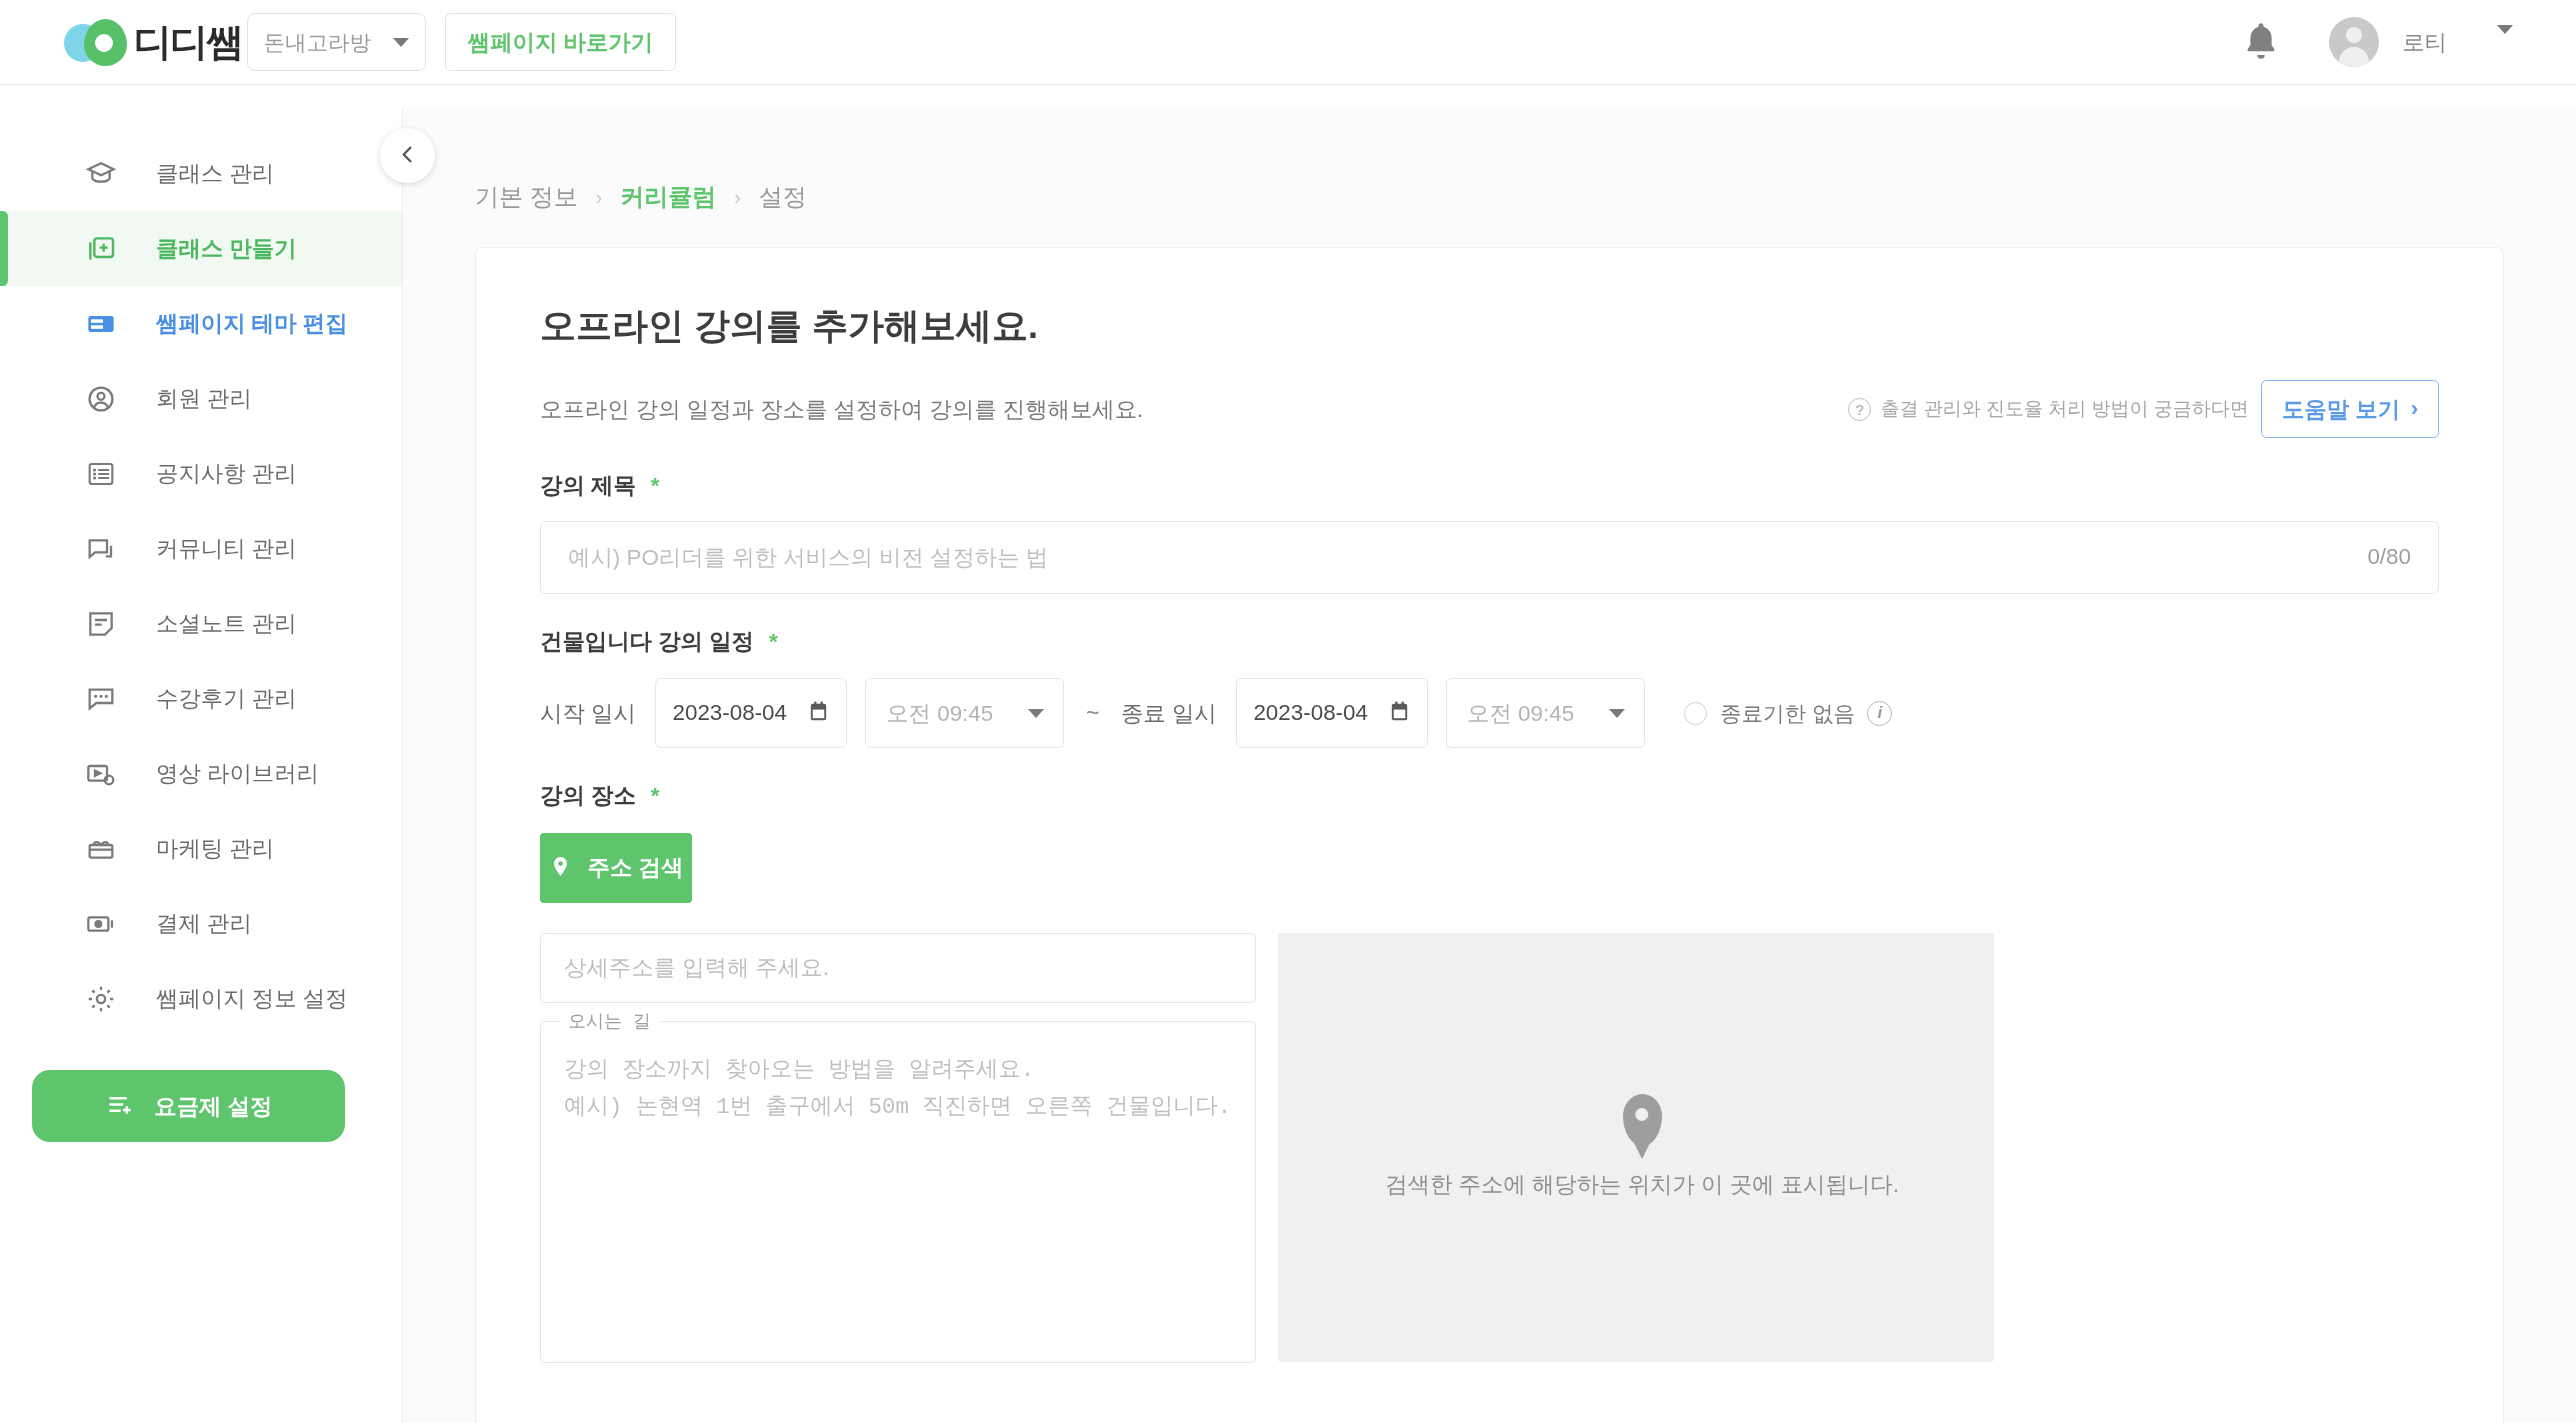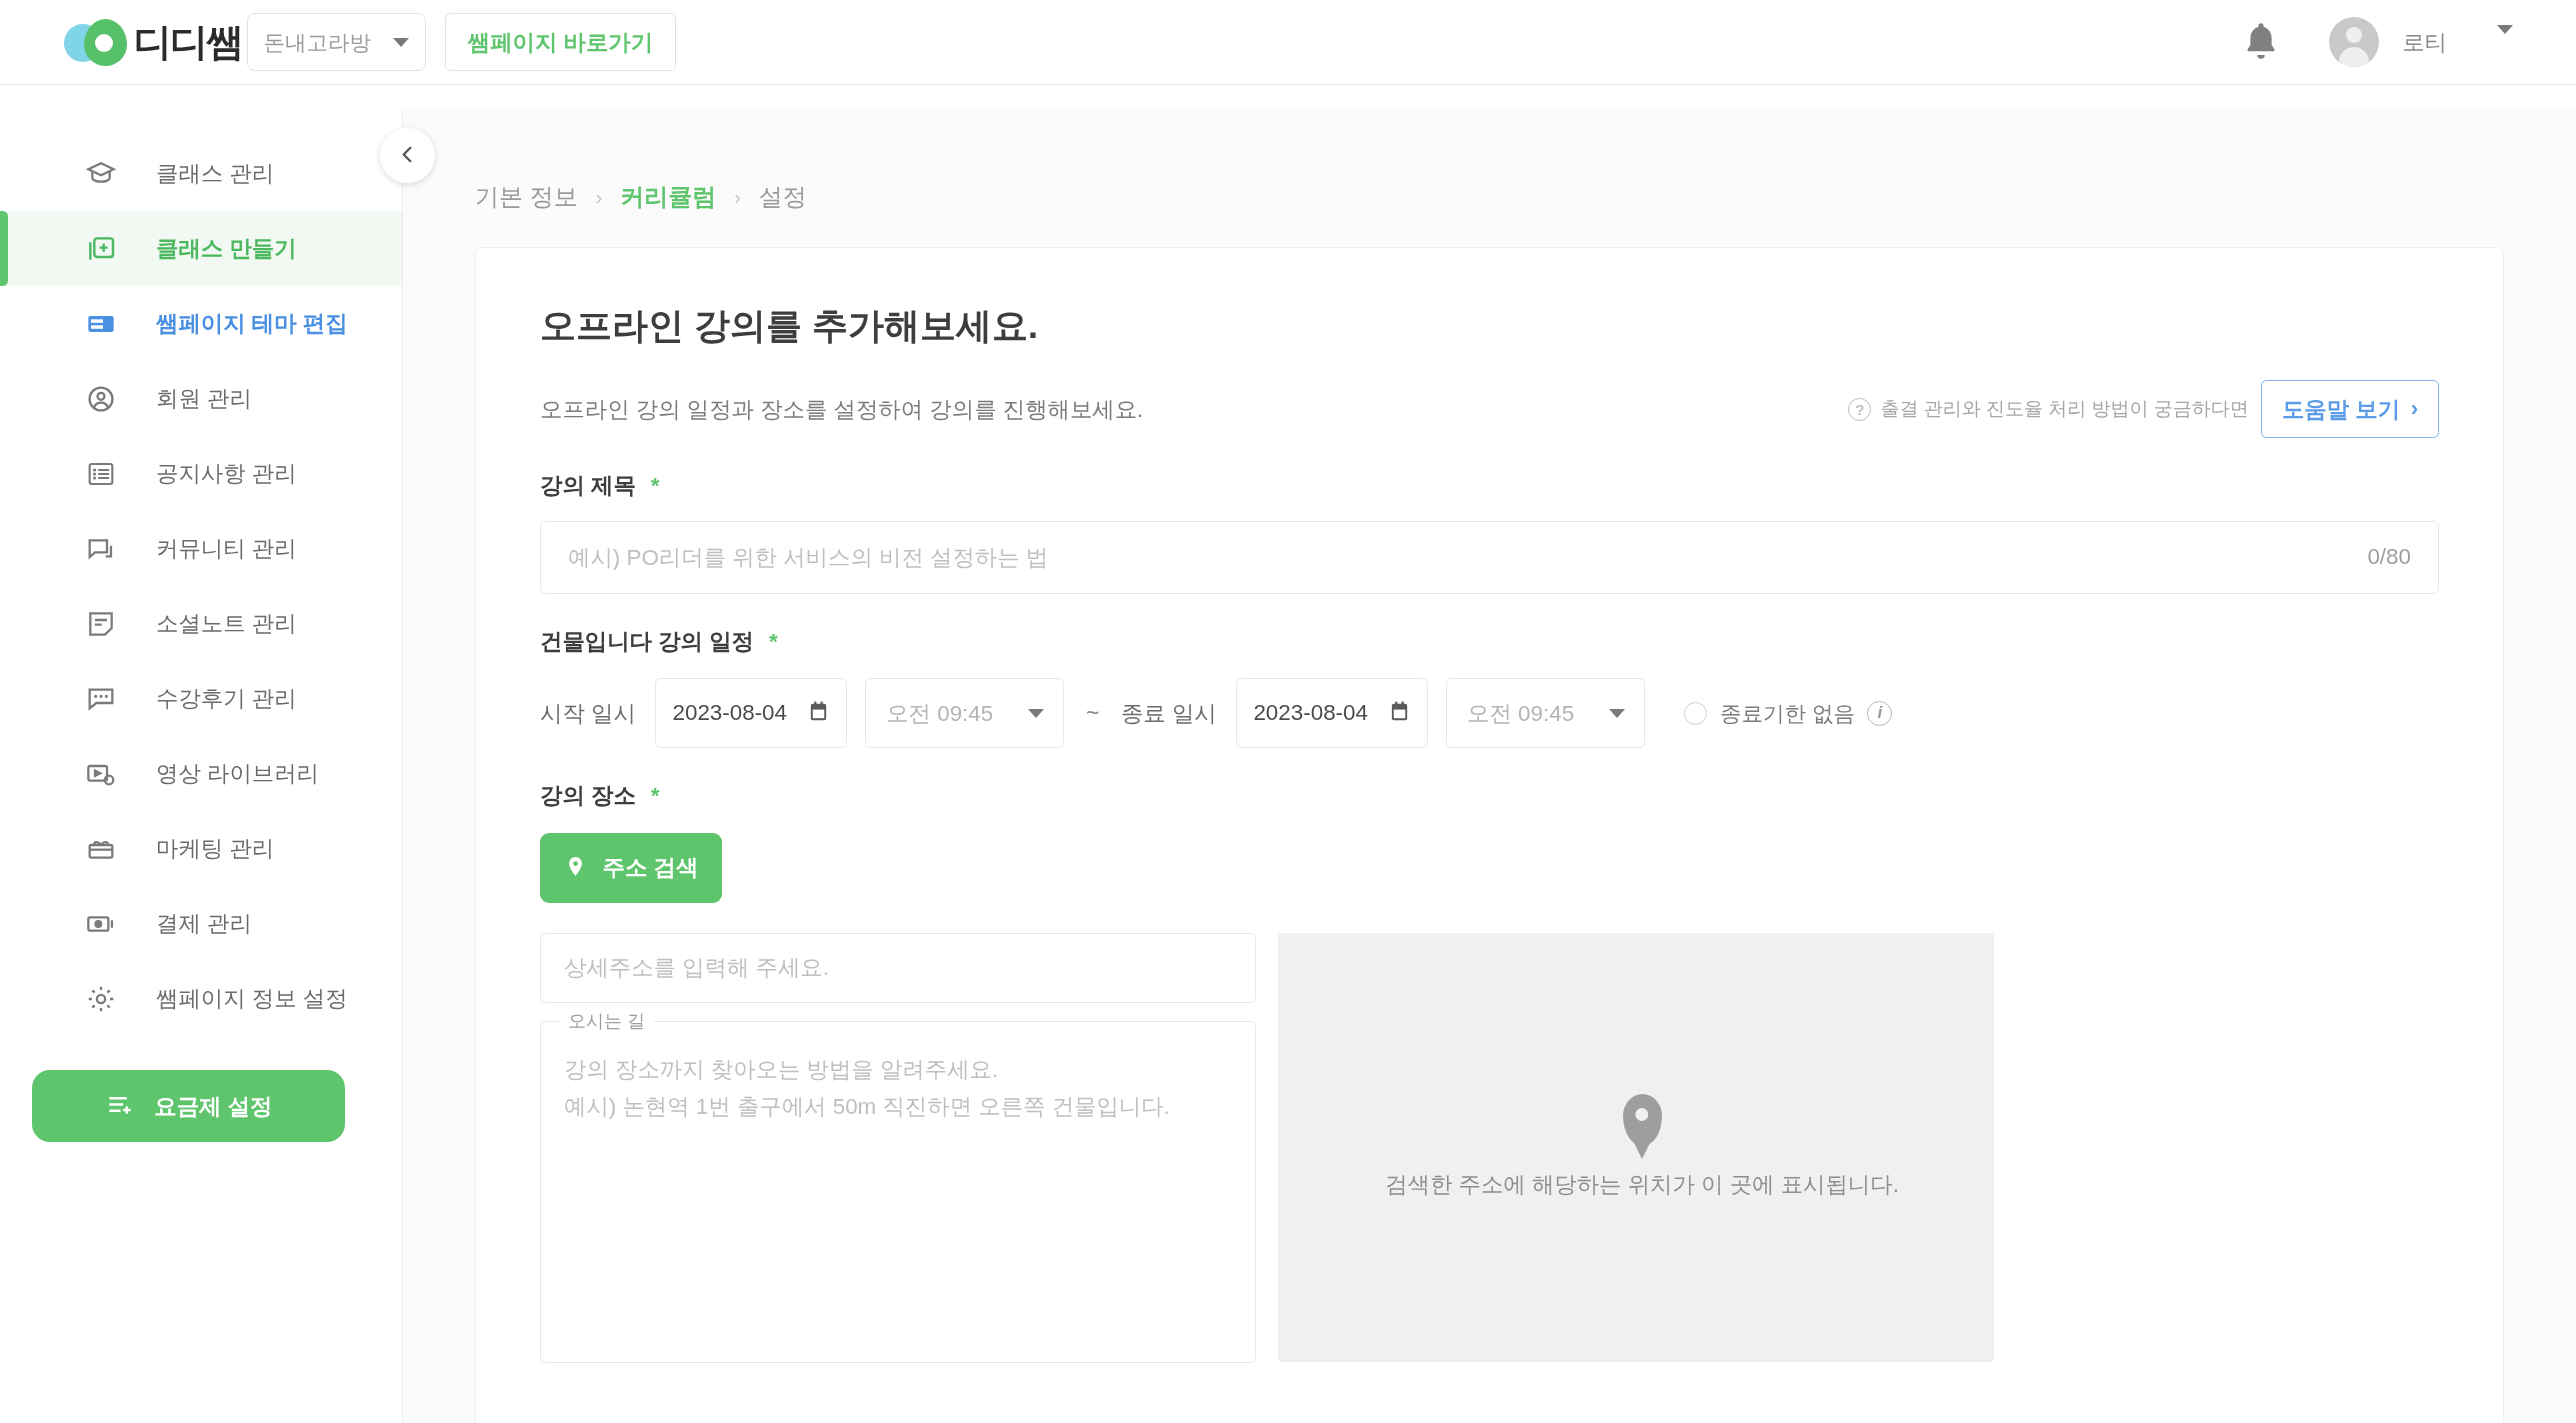--- a/index.html
+++ b/index.html
@@ -241,22 +241,22 @@
   .info-icon {
     width: 25px; height: 25px; border-radius: 50%;
     border: 1.8px solid #b8b8b8; color: #9a9a9a;
     font-size: 17px; font-weight: 700;
     display: flex; align-items: center; justify-content: center;
     font-style: italic;
   }
 
   .addr-btn {
     margin-top: 21.5px;
-    width: 182px; height: 70px;
-    background: #5ec56d; border-radius: 9px;
+    width: 152px; height: 70px;
+    background: #5ec56d; border-radius: 4px;
     display: flex; align-items: center; justify-content: center;
     gap: 16px; cursor: pointer;
   }
   .addr-btn-label { font-size: 22.4px; color: #fff; font-weight: 700; }
 
   .loc-grid {
     margin-top: 30px;
     display: flex; gap: 21.5px;
   }
   .loc-left { width: 716px; }
@@ -264,20 +264,21 @@
     height: 70px; border: 0.9px solid #e6e6e6; border-radius: 5.4px;
     background: #fff; display: flex; align-items: center; padding: 0 23px;
   }
   .addr-placeholder { font-size: 22.4px; color: #bfbfbf; }
   .dir-box {
     margin-top: 18px;
     height: 342px;
     border: 0.9px solid #e6e6e6; border-radius: 5.4px;
     background: #fff; position: relative;
     padding: 30px 23px 0 23px;
+    font-family: Liberation Mono, monospace;
   }
   .dir-legend {
     position: absolute; top: -12.5px; left: 18px;
     background: #fff; padding: 0 9px;
     font-size: 18px; color: #9e9e9e;
   }
   .dir-ph-line { font-size: 22.4px; color: #bfbfbf; line-height: 1.65; }
 
   .map-box {
     width: 716px; height: 429px;

